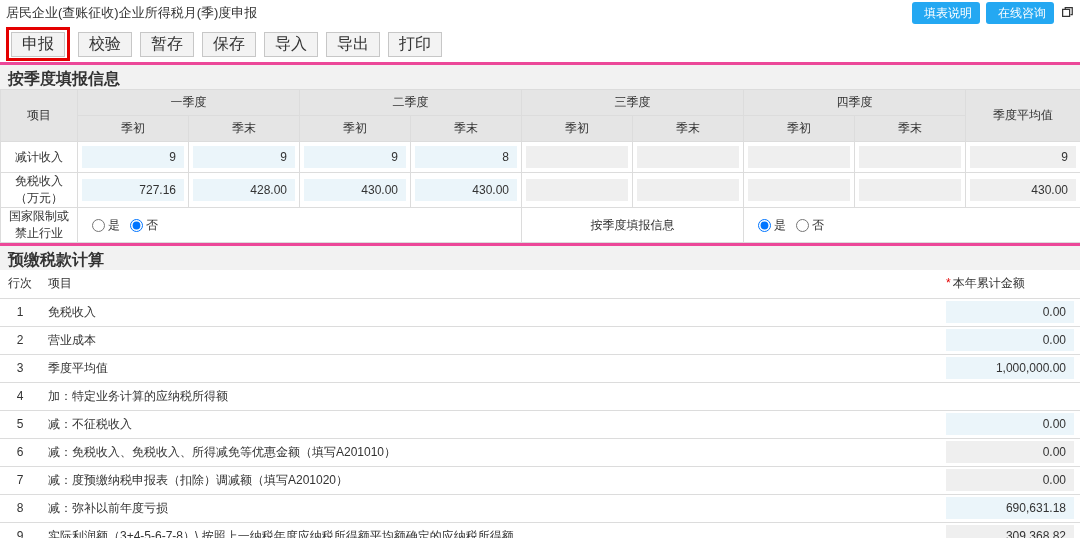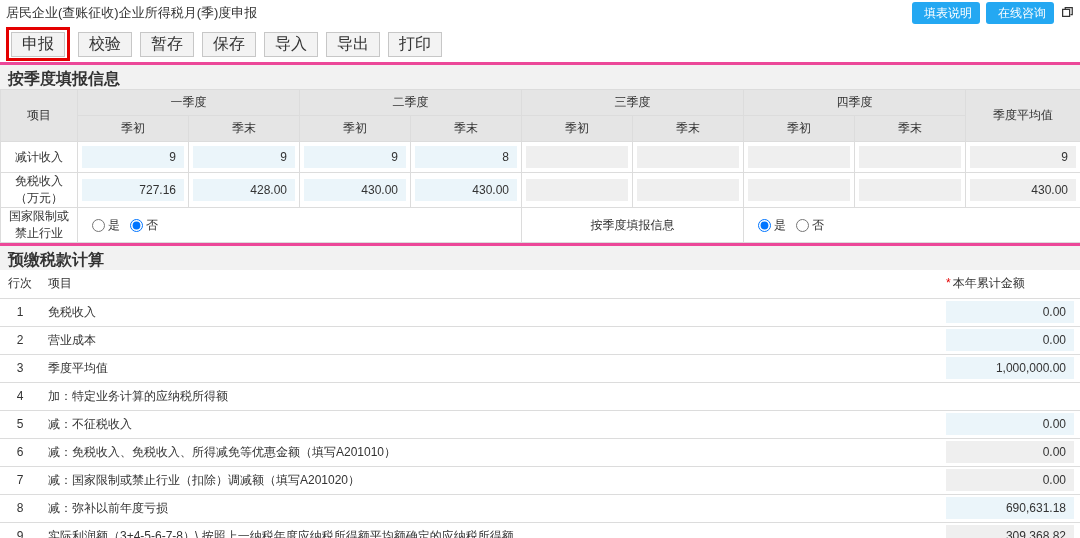--- a/index.html
+++ b/index.html
@@ -307,21 +307,21 @@
       </tr>
       <tr>
         <td class="col-row">6</td>
         <td>减：免税收入、免税收入、所得减免等优惠金额（填写A201010）</td>
         <td class="col-amt">
           <div class="amt-cell grey">0.00</div>
         </td>
       </tr>
       <tr>
         <td class="col-row">7</td>
-        <td>减：国家限制或禁止行业（扣除）调减额（填写A201020）</td>
+        <td>减：度预缴纳税申报表（扣除）调减额（填写A201020）</td>
         <td class="col-amt">
           <div class="amt-cell grey">0.00</div>
         </td>
       </tr>
       <tr>
         <td class="col-row">8</td>
         <td>减：弥补以前年度亏损</td>
         <td class="col-amt">
           <div class="amt-cell">690,631.18</div>
         </td>

